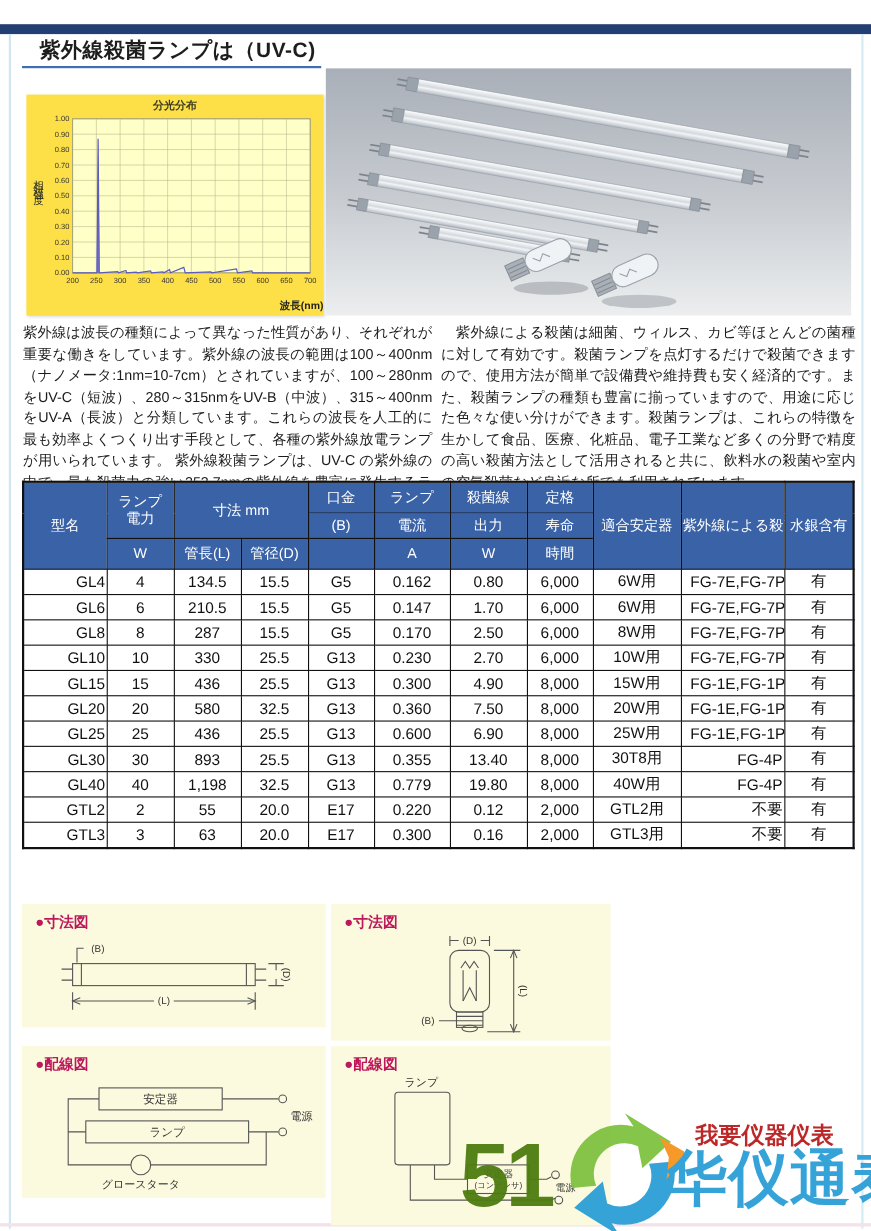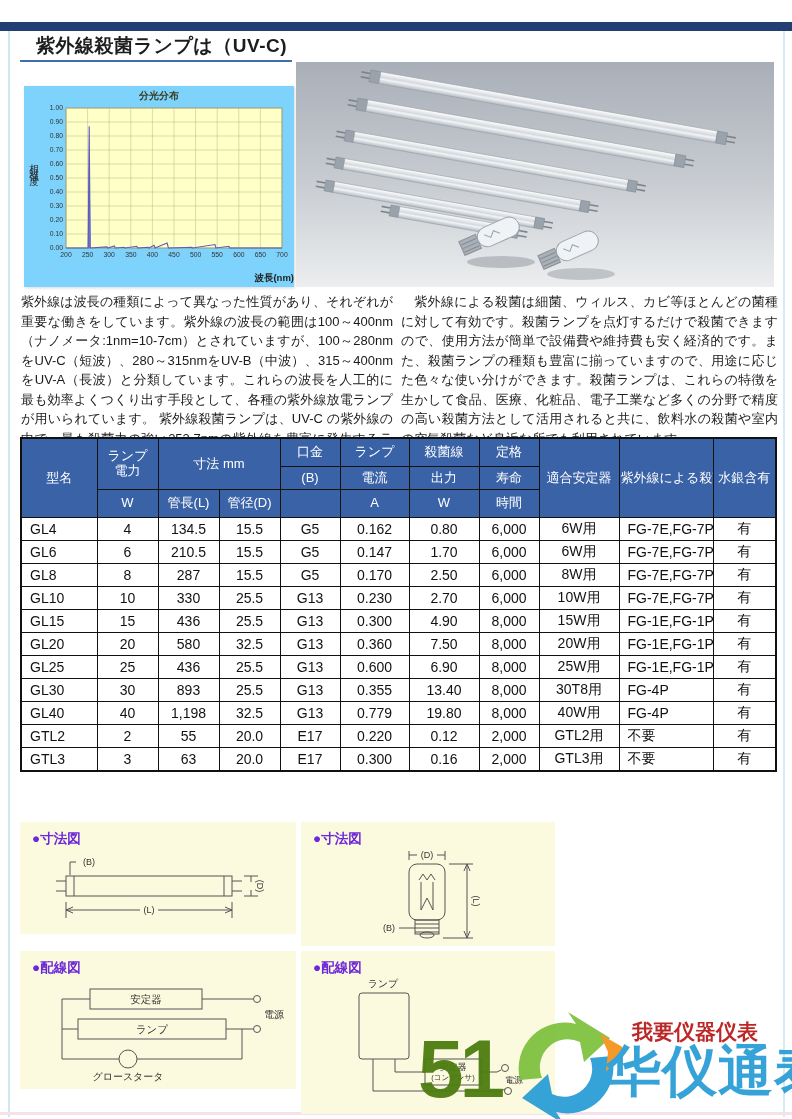--- a/index.html
+++ b/index.html
@@ -4,52 +4,52 @@
 <style>
   html,body{margin:0;padding:0;background:#fff;}
   #page{position:relative;width:792px;height:1119px;background:#ffffff;overflow:hidden;
         font-family:"Liberation Sans","DejaVu Sans",sans-serif;}
   .edge{position:absolute;}
   .topbar{position:absolute;left:0;top:22px;width:792px;height:9px;background:#233e73;}
   .page-title{position:absolute;left:36px;top:33px;font-size:19px;font-weight:bold;color:#1d1d1d;letter-spacing:.5px;}
   .title-underline{position:absolute;left:20px;top:60px;width:272px;height:2px;background:#3f6fae;}
 
   
-  .chart-box{position:absolute;left:24px;top:86px;width:270px;height:201px;background:#7dd3fc;box-shadow:1px 1px 3px rgba(0,0,0,.15);}
+  .chart-box{position:absolute;left:24px;top:86px;width:270px;height:201px;background:#fde047;box-shadow:1px 1px 3px rgba(0,0,0,.15);}
   .chart-title{position:absolute;left:0;right:0;top:3px;text-align:center;font-size:10px;color:#3c3c22;font-weight:bold;}
   .chart-ylabel{position:absolute;left:3px;top:70px;writing-mode:vertical-rl;font-size:9.5px;letter-spacing:4px;color:#222;}
   .chart-xlabel{position:absolute;left:0;right:0;bottom:2px;text-align:right;font-size:9.5px;font-weight:bold;color:#222;}
   #spectrum-svg{position:absolute;left:14px;top:16px;}
 
   
   .photo{position:absolute;left:296px;top:62px;width:478px;height:225px;}
 
   
   .para{position:absolute;top:292px;font-size:13px;line-height:1.5;color:#1b1b1b;text-align:justify;}
   .para-left{left:21px;width:372px;}
   .para-right{left:401px;width:377px;}
 
   
   .spec-table{position:absolute;left:20px;top:437px;width:755px;border-collapse:collapse;table-layout:fixed;
               background:#fff;border:2px solid #111;}
   .spec-table th,.spec-table td{border:1.5px solid #111;overflow:hidden;white-space:nowrap;}
   .spec-table thead th{background:#3a62a7;color:#fff;font-weight:normal;font-size:13px;line-height:1.15;}
   .hr1 th{height:25px;} .hr2 th{height:20px;} .hr3 th{height:25px;}
   .spec-table td{height:20px;font-size:14px;color:#111;}
-  .spec-table td.c{text-align:center;} .spec-table td.l{text-align:left;padding-left:8px;}
+  .spec-table td.c{text-align:center;} .spec-table td.l{text-align:right;padding-left:8px;}
 
   .notes{position:absolute;left:22px;top:755px;font-size:13px;color:#1b1b1b;line-height:1.5;}
 
   
   .dbox{position:absolute;background:#fbfade;}
   .box1{left:20px;top:822px;width:276px;height:112px;}
   .box2{left:301px;top:822px;width:254px;height:124px;}
   .box3{left:20px;top:951px;width:276px;height:138px;}
   .box4{left:301px;top:951px;width:254px;height:163px;}
-  .box-title{position:absolute;left:12px;top:8px;font-size:13.5px;font-weight:bold;color:#6d28d9;}
+  .box-title{position:absolute;left:12px;top:8px;font-size:13.5px;font-weight:bold;color:#be185d;}
   .dbox svg{position:absolute;}
   .diag-line{stroke:#555;stroke-width:1;fill:none;}
   .diag-text{font-size:9px;fill:#333;}
 
   
   .watermark{position:absolute;left:418px;top:1016px;width:374px;height:103px;opacity:.95;}
   .wm-51{position:absolute;left:0;top:12px;font-size:82px;font-weight:bold;color:#4d7c0f;line-height:1;letter-spacing:-4px;}
   .wm-logo{position:absolute;left:92px;top:-4px;width:112px;height:112px;}
   .wm-brand{position:absolute;left:188px;top:28px;font-size:55px;font-weight:bold;color:#2c9fd6;letter-spacing:1px;white-space:nowrap;line-height:1;}
   .wm-slogan{position:absolute;left:214px;top:2px;font-size:21px;font-weight:bold;color:#b91c1c;white-space:nowrap;}

